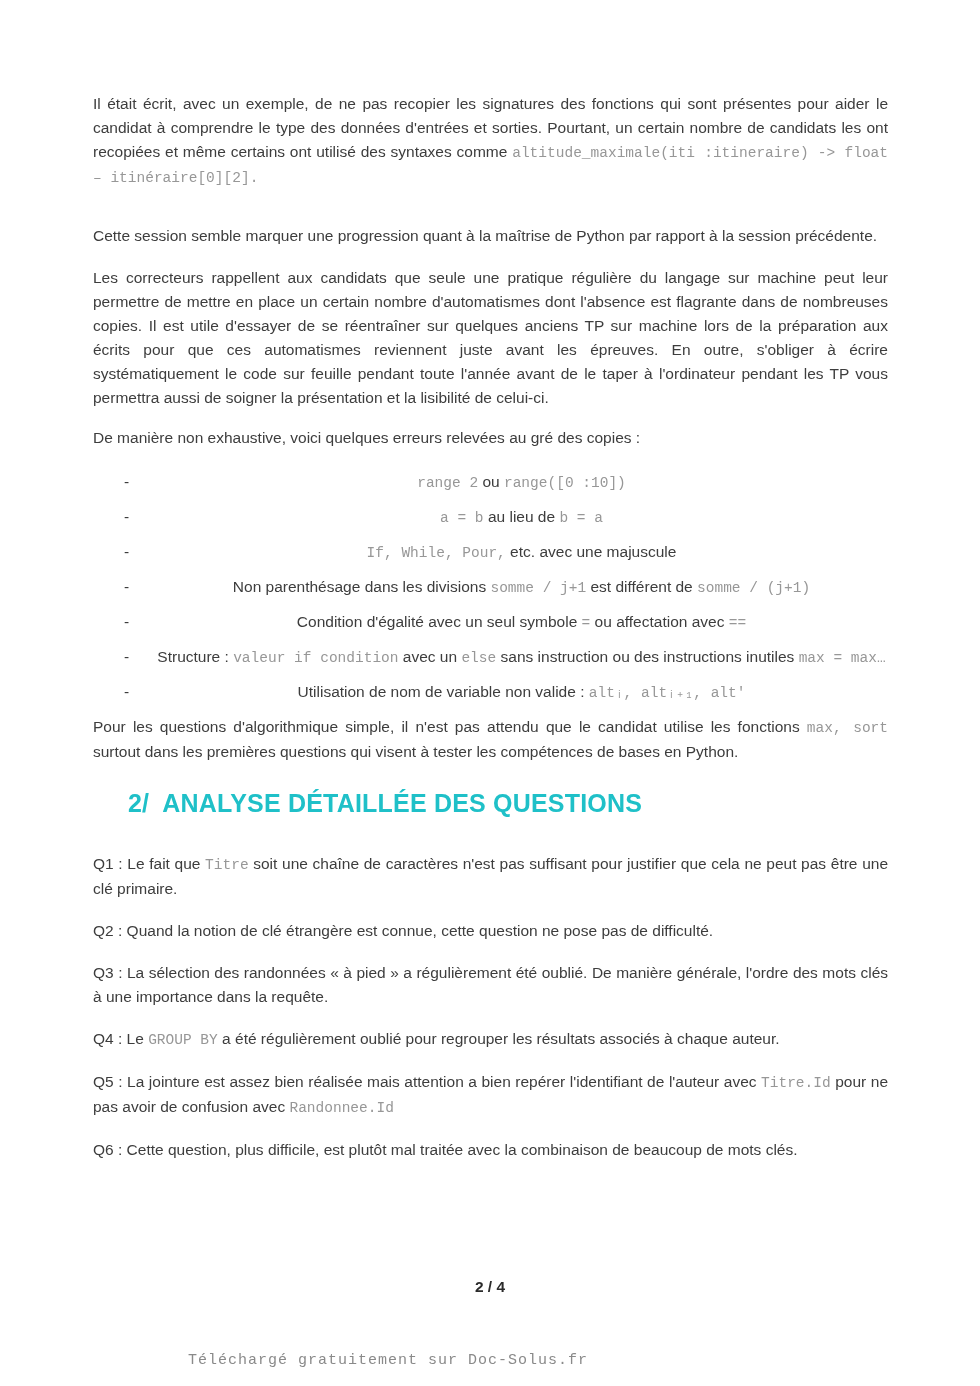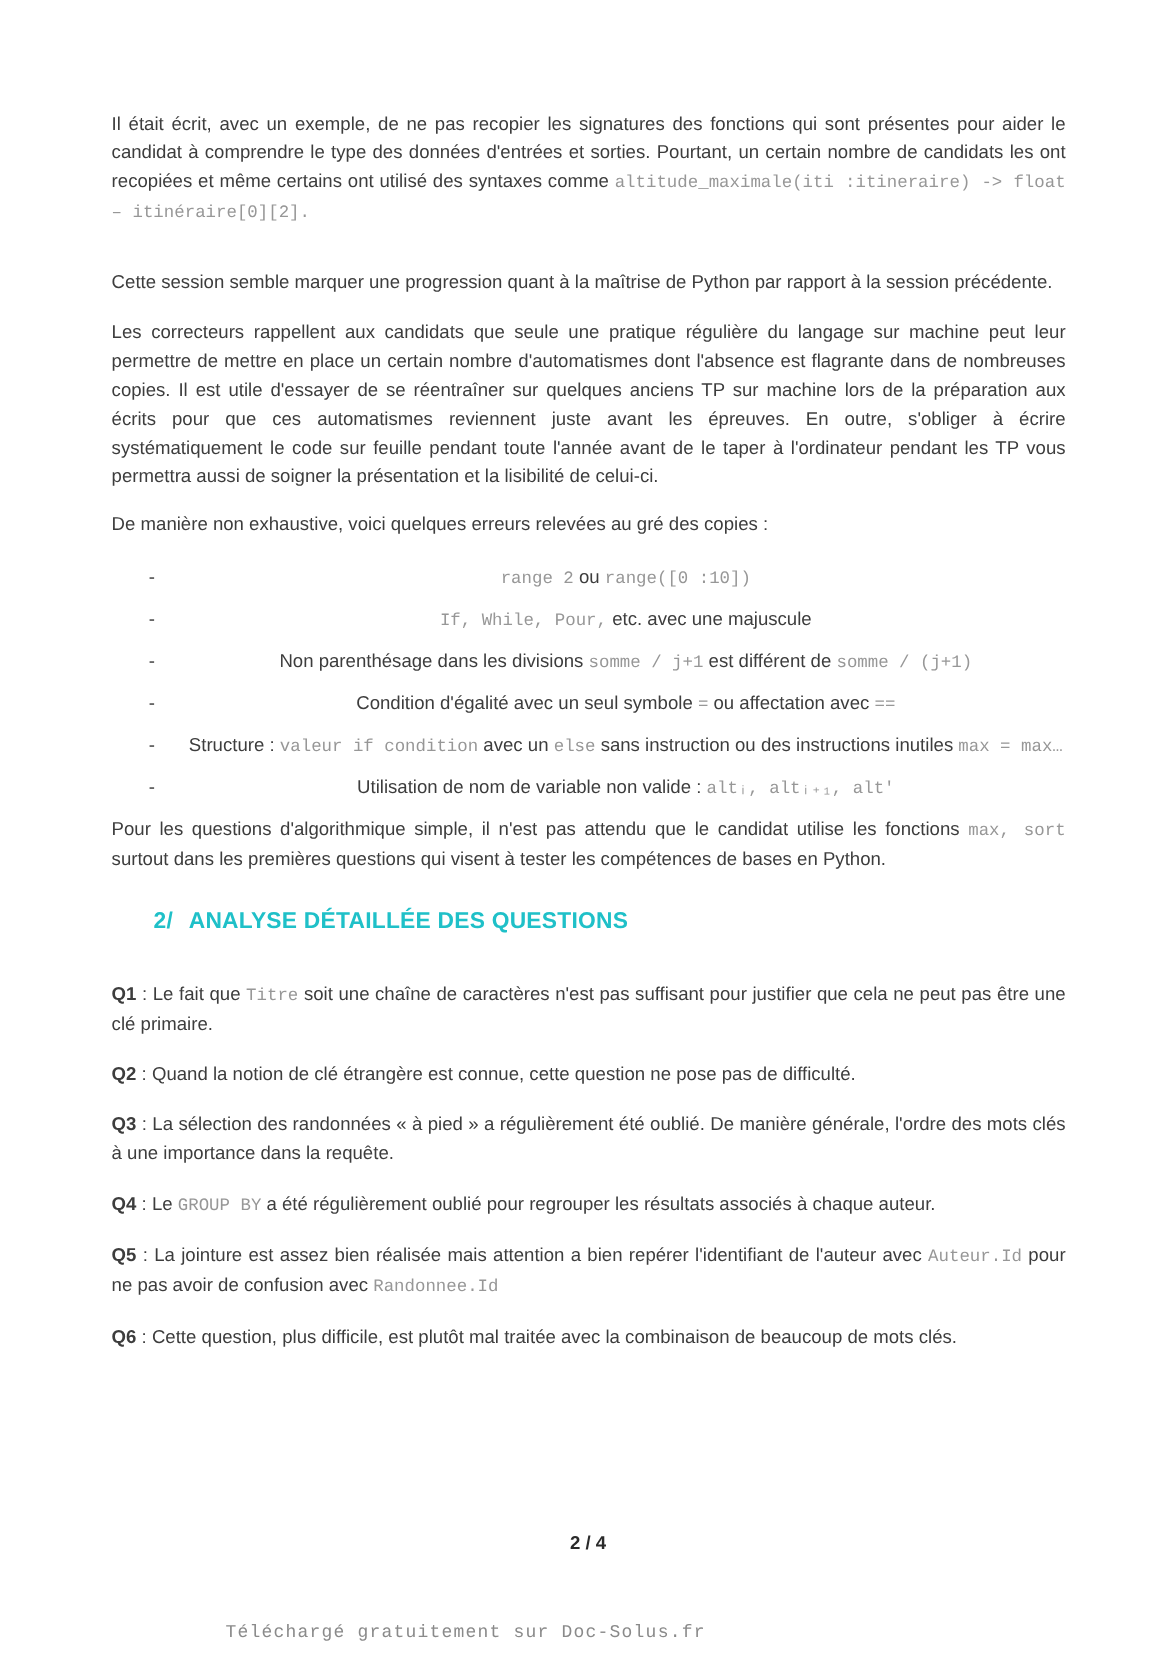--- a/index.html
+++ b/index.html
@@ -28,26 +28,26 @@
   ul.errors-list{list-style:none;margin:0 0 10px 0;padding:0;}
   ul.errors-list > li{
     position:relative;padding-left:62px;margin-bottom:10px;
     font-size:15.5px;line-height:24px;text-align:center;
   }
   ul.errors-list > li::before{
     content:"-";position:absolute;left:31px;top:0;color:var(--body-color);
   }
   .p-algorithmique{margin-bottom:26px;}
   h2.section-heading{
-    margin:0 0 36px 0;padding-left:35px;font-size:19px;line-height:26px;
+    margin:0 0 36px 0;padding-left:35px;font-size:25px;line-height:26px;
     font-weight:bold;color:var(--heading-color);letter-spacing:0.2px;
   }
   h2.section-heading .sec-num{display:inline-block;margin-right:13px;}
   .question{margin-bottom:18px;}
-  .q-label{font-weight:bold;color:var(--body-color);}
+  .q-label{font-weight:normal;color:var(--body-color);}
   .page-number{
     position:absolute;left:0;width:980px;top:1278px;text-align:center;
     font-size:15.5px;font-weight:bold;color:#2b2b2b;
   }
   .watermark{
     position:absolute;left:0;width:776px;top:1352px;text-align:center;
     font-family:"Liberation Mono","DejaVu Sans Mono",monospace;
     font-size:15px;color:var(--muted-color);letter-spacing:1px;
   }
 </style>
@@ -59,20 +59,21 @@
   <p class="p-signatures"><span class="run-normal">Il était écrit, avec un exemple, de ne pas recopier les signatures des fonctions qui sont présentes pour aider le candidat à comprendre le type des données d'entrées et sorties. Pourtant, un certain nombre de candidats les ont recopiées et même certains ont utilisé des syntaxes comme </span><span class="run-code">altitude_maximale(iti :itineraire) -&gt; float – itinéraire[0][2].</span></p>
 
   <p class="p-progression"><span class="run-normal">Cette session semble marquer une progression quant à la maîtrise de Python par rapport à la session précédente.</span></p>
 
   <p class="p-correcteurs"><span class="run-normal">Les correcteurs rappellent aux candidats que seule une pratique régulière du langage sur machine peut leur permettre de mettre en place un certain nombre d'automatismes dont l'absence est flagrante dans de nombreuses copies.  Il est utile d'essayer de se réentraîner sur quelques anciens TP sur machine lors de la préparation aux écrits pour que ces automatismes reviennent juste avant les épreuves. En outre, s'obliger à écrire systématiquement le code sur feuille pendant toute l'année avant de le taper à l'ordinateur pendant les TP vous permettra aussi de soigner la présentation et la lisibilité de celui-ci.</span></p>
 
   <p class="p-erreurs-intro"><span class="run-normal">De manière non exhaustive, voici quelques erreurs relevées au gré des copies :</span></p>
 
   <ul class="errors-list">
     <li><span class="run-code">range 2</span><span class="run-normal"> ou </span><span class="run-code">range([0 :10])</span></li>
+    <li><span class="run-code">a = b</span><span class="run-normal"> au lieu de </span><span class="run-code">b = a</span></li>
     <li><span class="run-code">If, While, Pour,</span><span class="run-normal"> etc. avec une majuscule</span></li>
     <li><span class="run-normal">Non parenthésage dans les divisions </span><span class="run-code">somme / j+1</span><span class="run-normal"> est différent de </span><span class="run-code">somme / (j+1)</span></li>
     <li><span class="run-normal">Condition d'égalité avec un seul symbole </span><span class="run-code">=</span><span class="run-normal">  ou affectation avec  </span><span class="run-code">==</span></li>
     <li><span class="run-normal">Structure : </span><span class="run-code">valeur if condition</span><span class="run-normal"> avec un </span><span class="run-code">else</span><span class="run-normal"> sans instruction ou des instructions inutiles </span><span class="run-code">max = max…</span></li>
     <li><span class="run-normal">Utilisation de nom de variable non valide : </span><span class="run-code">altᵢ, altᵢ₊₁, alt'</span></li>
   </ul>
 
   <p class="p-algorithmique"><span class="run-normal">Pour les questions d'algorithmique simple, il n'est pas attendu que le candidat utilise les fonctions </span><span class="run-code">max, sort</span><span class="run-normal"> surtout dans les premières questions qui visent à tester les compétences de bases en Python.</span></p>
 
   <h2 class="section-heading">
@@ -85,21 +86,21 @@
   <p class="question">
     <span class="q-label">Q2</span><span><span class="run-normal"> : Quand la notion de clé étrangère est connue, cette question ne pose pas de difficulté.</span></span>
   </p>
   <p class="question">
     <span class="q-label">Q3</span><span><span class="run-normal"> : La sélection des randonnées « à pied » a régulièrement été oublié. De manière générale, l'ordre des mots clés à une importance dans la requête.</span></span>
   </p>
   <p class="question">
     <span class="q-label">Q4</span><span><span class="run-normal"> : Le </span><span class="run-code">GROUP BY</span><span class="run-normal"> a été régulièrement oublié pour regrouper les résultats associés à chaque auteur.</span></span>
   </p>
   <p class="question">
-    <span class="q-label">Q5</span><span><span class="run-normal"> : La jointure est assez bien réalisée mais attention a bien repérer l'identifiant de l'auteur avec </span><span class="run-code">Auteur.Id</span><span class="run-normal"> pour ne pas avoir de confusion avec </span><span class="run-code">Randonnee.Id</span></span>
+    <span class="q-label">Q5</span><span><span class="run-normal"> : La jointure est assez bien réalisée mais attention a bien repérer l'identifiant de l'auteur avec </span><span class="run-code">Titre.Id</span><span class="run-normal"> pour ne pas avoir de confusion avec </span><span class="run-code">Randonnee.Id</span></span>
   </p>
   <p class="question">
     <span class="q-label">Q6</span><span><span class="run-normal"> : Cette question, plus difficile, est plutôt mal traitée avec la combinaison de beaucoup de mots clés.</span></span>
   </p>
 
 </div>
 
 <div class="page-number">2 / 4</div>
 
 <div class="watermark">Téléchargé gratuitement sur Doc-Solus.fr</div>

